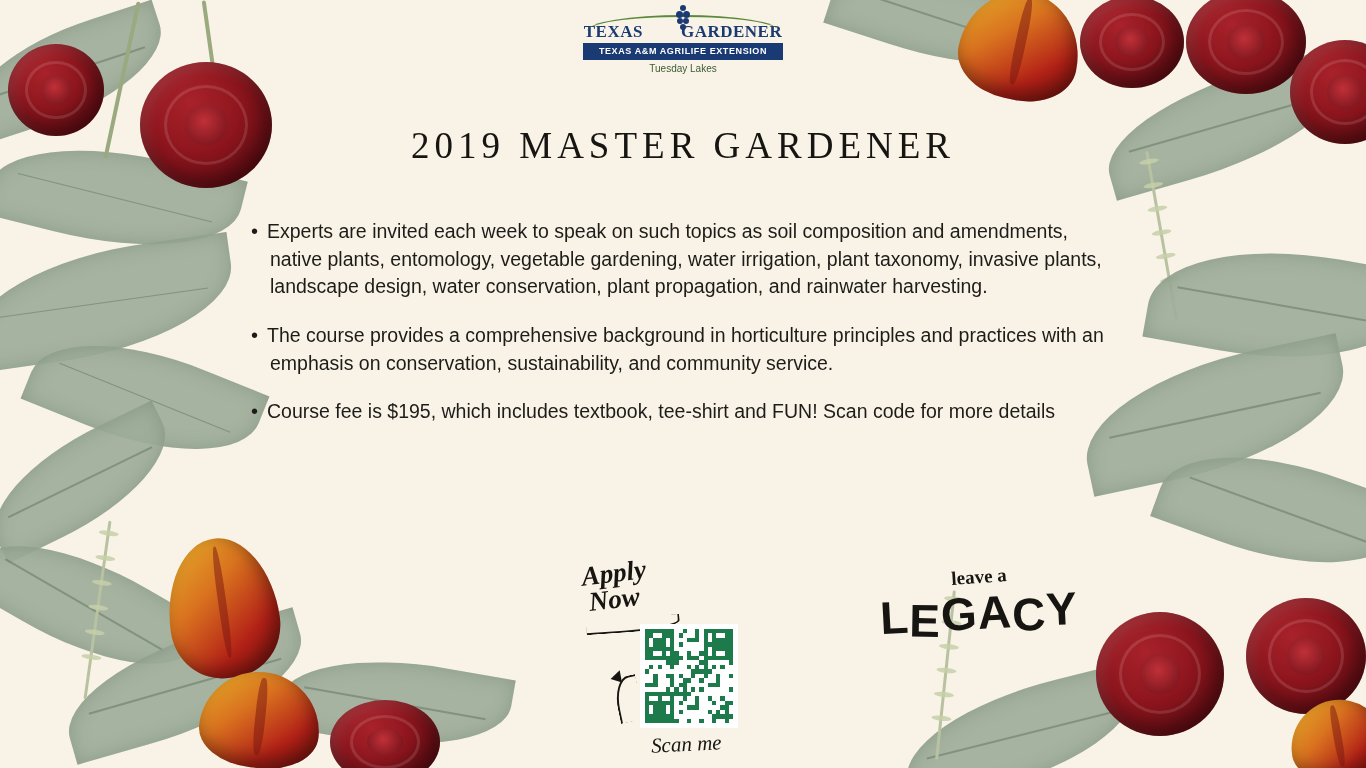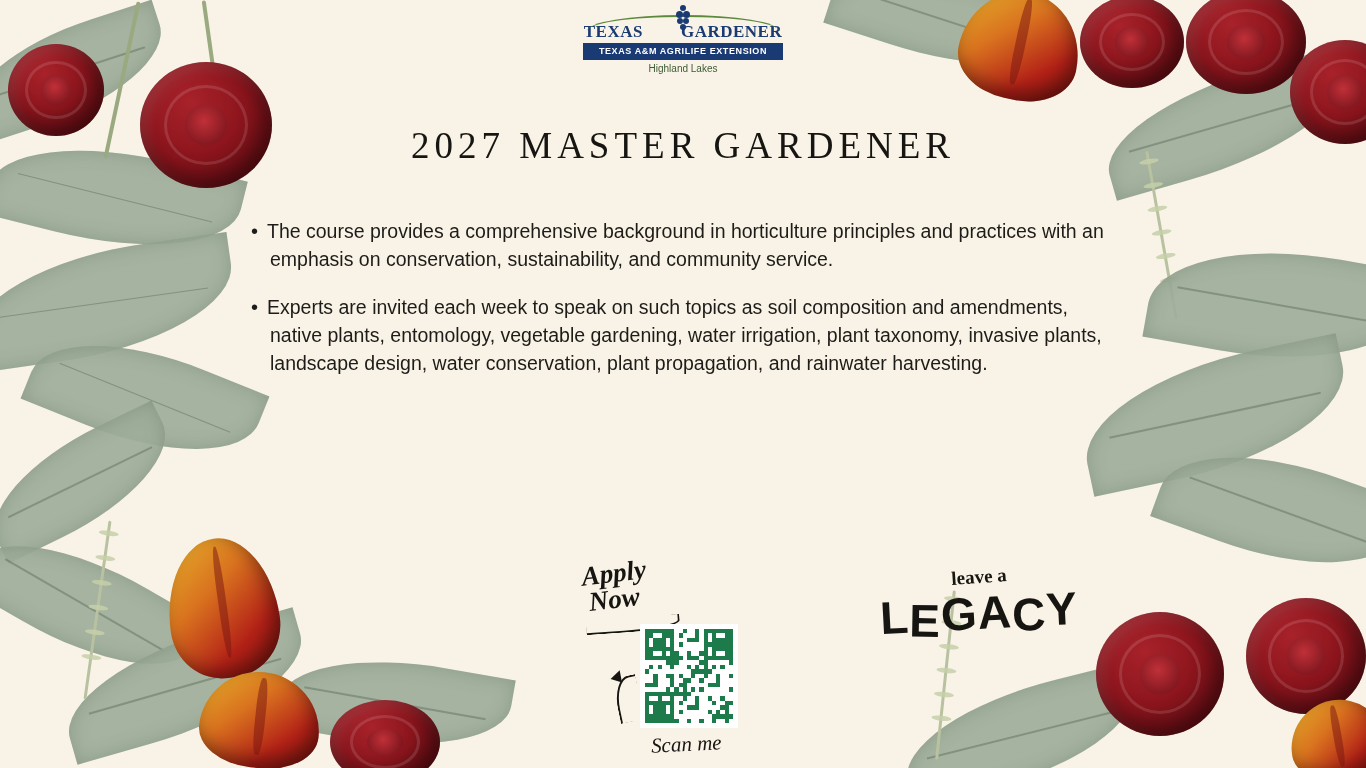--- a/index.html
+++ b/index.html
@@ -411,33 +411,36 @@
           <i style="top:13px;left:7px;width:6px;height:6px;"></i>
           <i style="top:19px;left:4px;width:6px;height:6px;"></i>
         </div>
       </div>
       <div class="logo-mg">
         <span>TEXAS</span>
         &nbsp;&nbsp;&nbsp;&nbsp;&nbsp;&nbsp;
         <span>GARDENER</span>
       </div>
       <div class="logo-band">TEXAS A&amp;M AGRILIFE EXTENSION</div>
-      <div class="logo-sub">Highland Lakes</div>
+      <div class="logo-sub">Tuesday Lakes</div>
     </div>
 
     <div class="headline">
-      <div>2027 MASTER GARDENER</div>
+      <div>2019 MASTER GARDENER</div>
     </div>
 
     <div class="body-copy">
+      <ul class="bullet">
+        <li> Experts are invited each week to speak on such topics as soil composition and amendments, native plants, entomology, vegetable gardening, water irrigation, plant taxonomy, invasive plants, landscape design, water conservation, plant propagation, and rainwater harvesting.</li>
+      </ul>
       <ul class="bullet">
         <li>The course provides a comprehensive background in horticulture principles and practices with an emphasis on conservation, sustainability, and community service.</li>
       </ul>
-      <ul class="bullet">
-        <li> Experts are invited each week to speak on such topics as soil composition and amendments, native plants, entomology, vegetable gardening, water irrigation, plant taxonomy, invasive plants, landscape design, water conservation, plant propagation, and rainwater harvesting.</li>
+      <ul class="bullet b-last">
+        <li>Course fee is $195, which includes textbook, tee-shirt and FUN! Scan code for more details</li>
       </ul>
     </div>
 
     <div class="apply-now">
       <div class="ln1">Apply</div>
       <div class="ln2">Now</div>
     </div>
     <div class="apply-underline"></div>
 
     <div class="qr-card">

